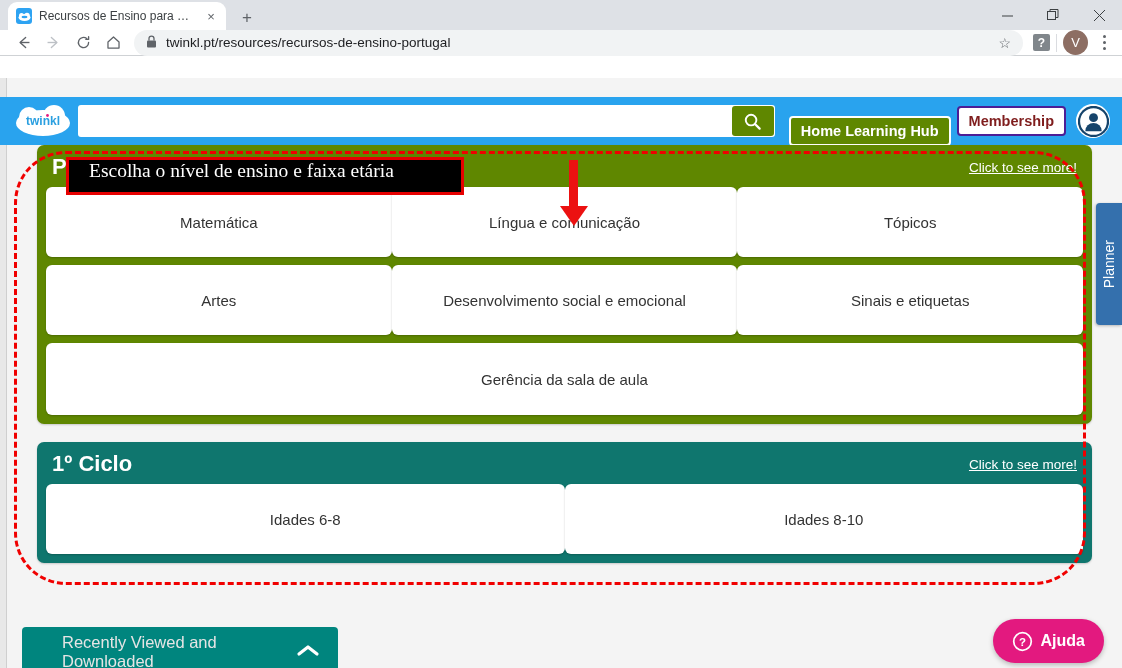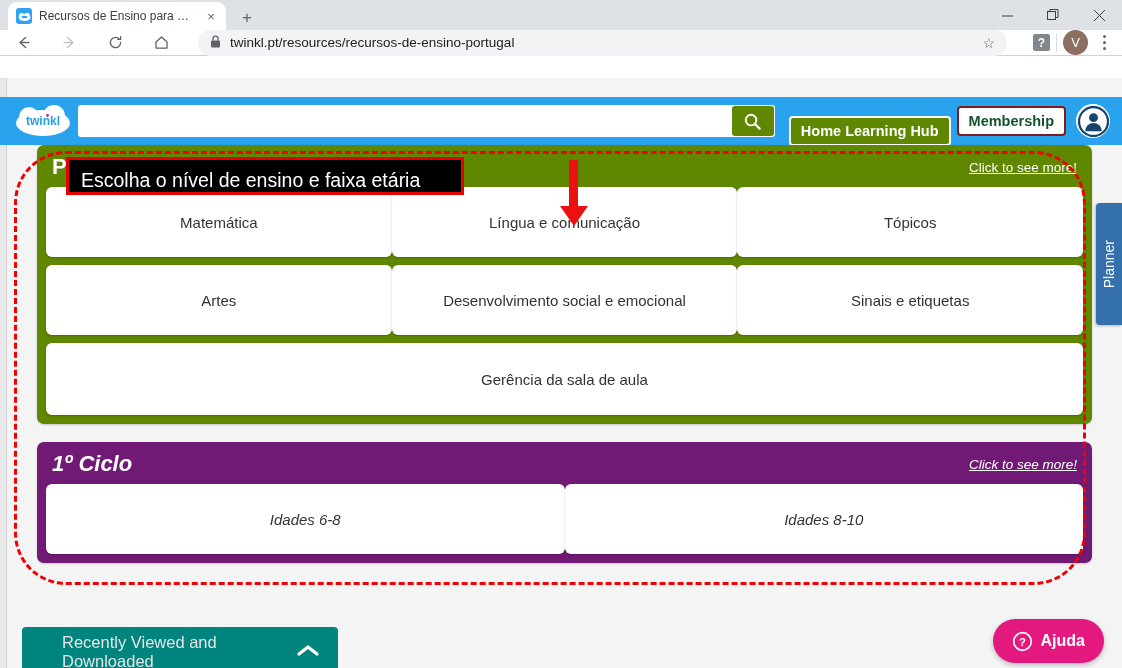--- a/index.html
+++ b/index.html
@@ -41,21 +41,21 @@
     position:absolute; right:0; top:0; height:30px; display:flex;
   }
   .winbtn{
     width:46px; height:30px; display:flex; align-items:center;
     justify-content:center; color:#3c4043; font-size:12px; cursor:pointer;
   }
   .winbtn svg{ display:block; }
 
   .toolbar{
     height:26px; background:#ffffff; display:flex; align-items:center;
-    padding:0 8px; gap:16px; border-bottom:1px solid #cfd2d5;
+    padding:0 8px; gap:0; border-bottom:1px solid #cfd2d5;
   }
   .navbtn{
     width:30px; height:30px; display:flex; align-items:center;
     justify-content:center; cursor:pointer; flex:none;
   }
   .navbtn svg{ display:block; }
   .omnibox{
     flex:1; height:26px; background:#f1f3f4; border-radius:13px;
     display:flex; align-items:center; padding:0 12px; gap:9px;
     margin:0 6px; position:relative;
@@ -115,39 +115,39 @@
     width:42px; height:30px; background:#5f8700; border-radius:3px;
     display:flex; align-items:center; justify-content:center;
     margin-right:1px; cursor:pointer; flex:none;
   }
   .hdr-btn{
     height:30px; border-radius:4px; display:flex; align-items:center;
     padding:0 10px; font-size:14.5px; font-weight:bold; cursor:pointer;
     white-space:nowrap; flex:none; margin-left:6px;
   }
   .hdr-btn.green{ background:#5f8700; color:#fff; border:2px solid #fff;margin-top:20px; }
-  .hdr-btn.white{ background:#fff; color:#14532d; border:2px solid #7f1d1d; }
+  .hdr-btn.white{ background:#fff; color:#7f1d1d; border:2px solid #4c1d95; }
   .acct-icon{
     width:34px; height:34px; border-radius:50%; background:#fff;
     margin-left:10px; display:flex; align-items:center; justify-content:center;
     cursor:pointer; flex:none;
   }
 
   
   .content{
     position:absolute; left:8px; top:67px; width:1106px; height:532px;
     background:#f4f4f4;
   }
 
   .section{
     margin:0 22px 18px 29px; border-radius:7px; padding:8px 9px 9px 9px;
     box-shadow:0 1px 2px rgba(0,0,0,.18);
   }
   .section.green{ background:#5f8700; }
-  .section.purple{ background:#701a75;font-style:italic; }
+  .section.purple{ background:#0f766e; }
   .sec-head{
     display:flex; align-items:center; justify-content:space-between;
     padding:1px 6px 7px 6px;
   }
   .sec-title{ color:#fff; font-size:22px; font-weight:bold; }
   .sec-more{
     color:#fff; font-size:13.5px; text-decoration:underline; cursor:pointer;
     white-space:nowrap;
   }
   .tile-row{ display:flex; gap:0; margin-bottom:8px;align-items:flex-end; }
@@ -164,21 +164,21 @@
   .dashed-outline{
     position:absolute; left:14px; top:73px; width:1072px; height:434px;
     border:3px dashed #f00000; border-radius:52px; pointer-events:none;
     z-index:6;
   }
 
   
   .callout{
     position:absolute; left:66px; top:79px; width:398px; height:38px;
     background:#000; border:3px solid #e60000; z-index:20;
-    display:flex; align-items:flex-end; padding-left:12px;
+    display:flex; align-items:flex-start; padding-left:20px;font-family:Liberation Serif, serif;
   }
   .callout span{ color:#fff; font-size:19.5px; white-space:nowrap; }
   .arrow-stem{
     position:absolute; left:569px; top:82px; width:9px; height:50px;
     background:#ec1111; z-index:19;
   }
   .arrow-head{
     position:absolute; left:560px; top:128px; width:0; height:0; z-index:19;
     border-left:14px solid transparent; border-right:14px solid transparent;
     border-top:20px solid #ec1111;

